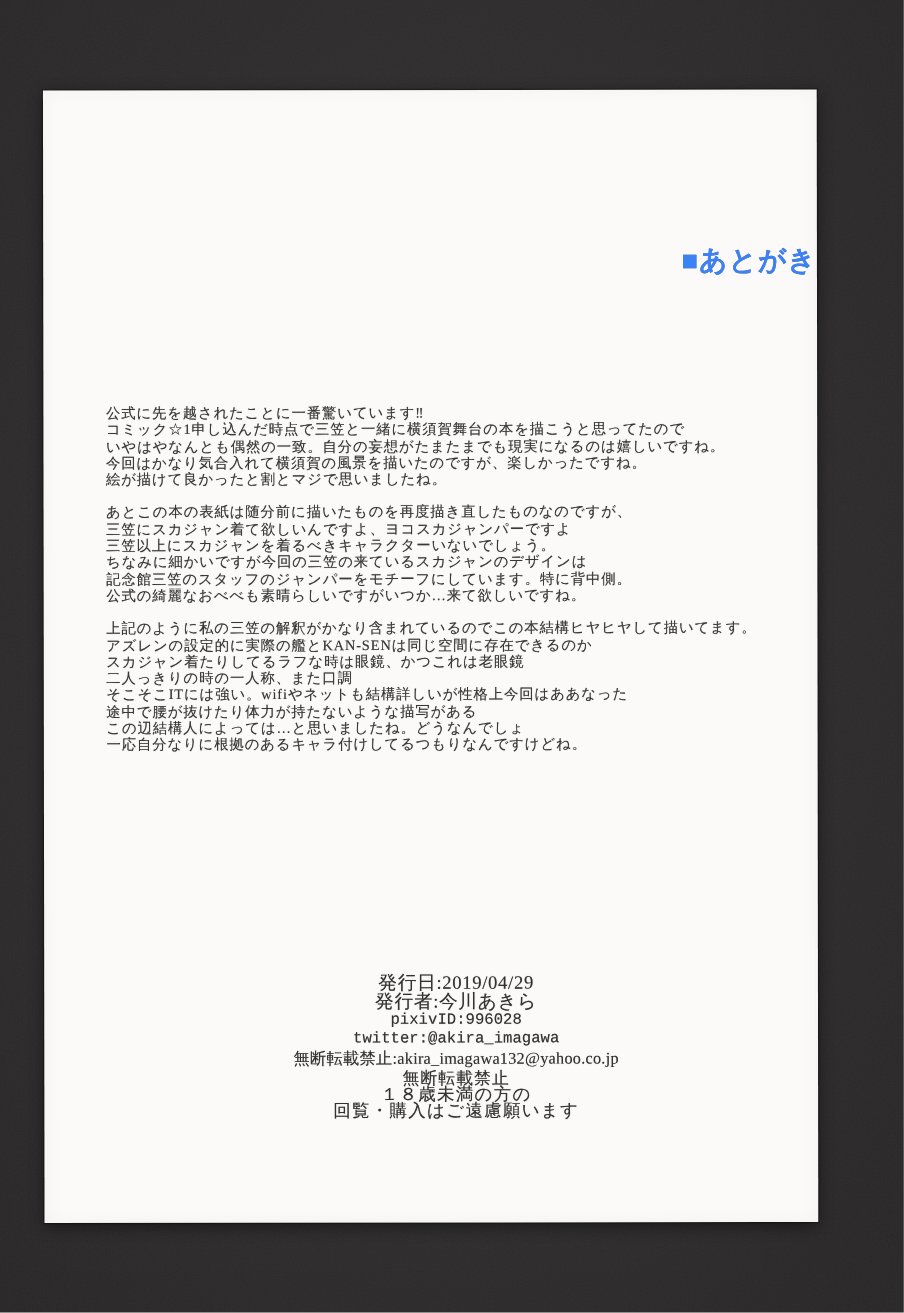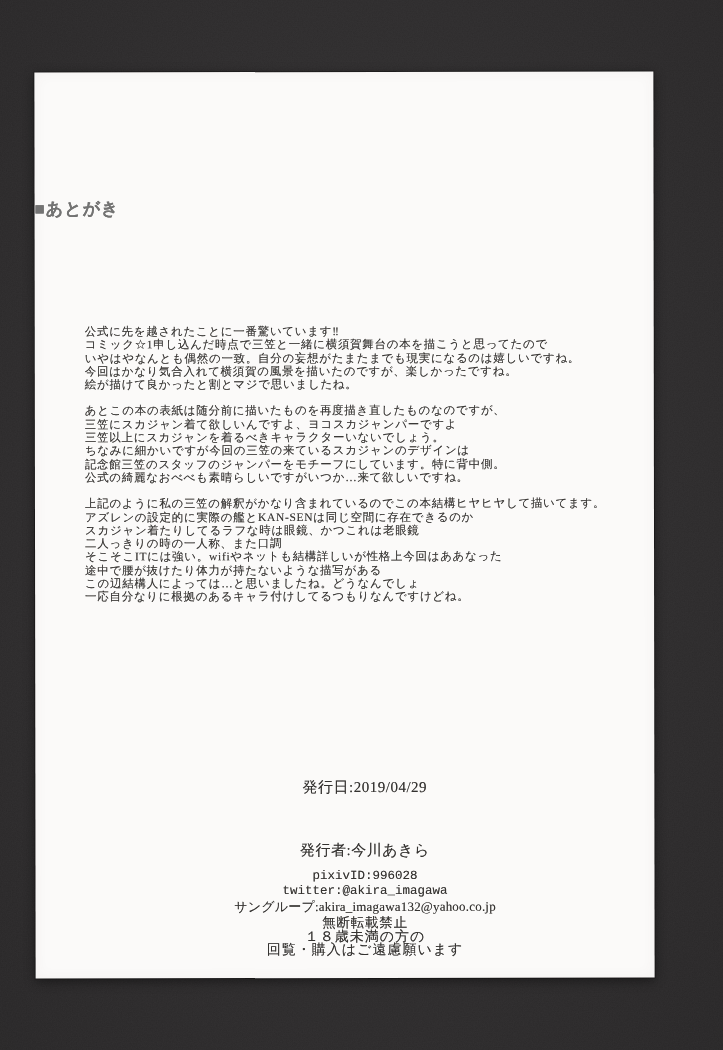--- a/index.html
+++ b/index.html
@@ -37,26 +37,26 @@
     background: #fbfaf9;
     transform: rotate(-0.08deg);
     box-shadow: 0 0 0 1px rgba(0,0,0,0.30), 0 3px 12px rgba(0,0,0,0.45), inset 0 0 14px rgba(90,85,80,0.05);
     z-index: 1;
   }
   .title {
     position: absolute;
     top: 126px;
     left: 0;
     width: 100%;
-    text-align: left;
-    font-size: 17px;
+    text-align: right;
+    font-size: 22px;
     line-height: 22px;
     letter-spacing: 1px;
     font-weight: 600;
-    color: #737373;
+    color: #3b82f6;
     text-shadow: 0 0 0.5px rgba(0,0,0,0.55);
   }
   .body-text {
     position: absolute;
     top: 253px;
     left: 50px;
     right: 14px;
     font-size: 11.5px;
     line-height: 13.3px;
     letter-spacing: 0.7px;
@@ -72,29 +72,29 @@
     top: 708px;
     left: 0;
     width: 100%;
     text-align: center;
     transform: translateX(20px);
     color: #343230;
     text-shadow: 0 0 0.6px rgba(52,50,48,0.5);
   }
   .c-lg  { font-size: 15px; line-height: 15px; letter-spacing: 0.5px; }
   .c-pub { margin-top: 15px; line-height: 14px; }
-  .c-auth { line-height: 14px; margin-top: 48px; }
+  .c-auth { line-height: 14px; }
   .c-print { margin-top: 13px; line-height: 15px; }
   .c-mono {
     font-family: "Liberation Mono", "DejaVu Sans Mono", monospace;
     font-size: 12.5px;
     line-height: 15px;
     letter-spacing: 0;
   }
-  .c-pixiv { margin-top: 12px; }
+  .c-pixiv { }
   .c-mail { font-size: 13px; line-height: 16px; letter-spacing: 0.2px; }
   .c-md  { font-size: 13.5px; line-height: 15px; letter-spacing: 0.8px; }
   .c-age { font-size: 14px; line-height: 13px; letter-spacing: 1px; }
 </style>
 </head>
 <body>
 
 <div class="bg-vignette"></div>
 
 <svg class="noise-svg" width="723" height="1050" xmlns="http://www.w3.org/2000/svg">
@@ -135,19 +135,19 @@
       <div class="line">この辺結構人によっては…と思いましたね。どうなんでしょ</div>
       <div class="line">一応自分なりに根拠のあるキャラ付けしてるつもりなんですけどね。</div>
     </div>
   </div>
 
   <div class="colophon">
     <div class="c-lg">発行日:2019/04/29</div>
     <div class="c-lg c-auth">発行者:今川あきら</div>
     <div class="c-mono c-pixiv">pixivID:996028</div>
     <div class="c-mono">twitter:@akira_imagawa</div>
-    <div class="c-mail">サングループ:akira_imagawa132@yahoo.co.jp</div>
+    <div class="c-mail">無断転載禁止:akira_imagawa132@yahoo.co.jp</div>
     <div class="c-md">無断転載禁止</div>
     <div class="c-age">１８歳未満の方の</div>
     <div class="c-age">回覧・購入はご遠慮願います</div>
   </div>
 
 </div>
 
 </body></html>

